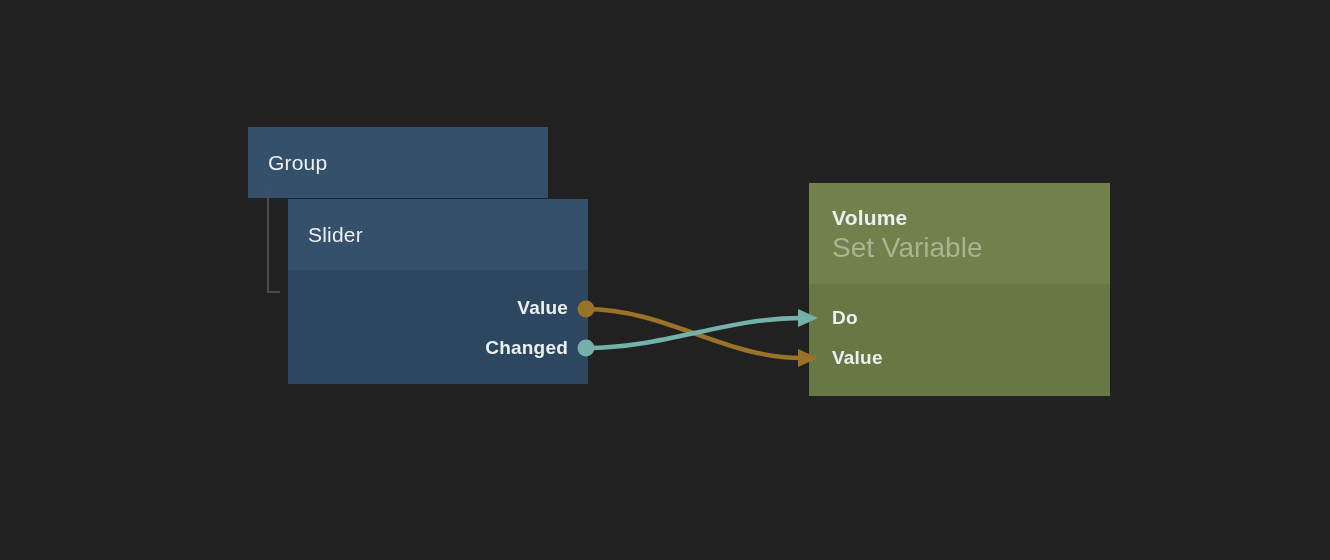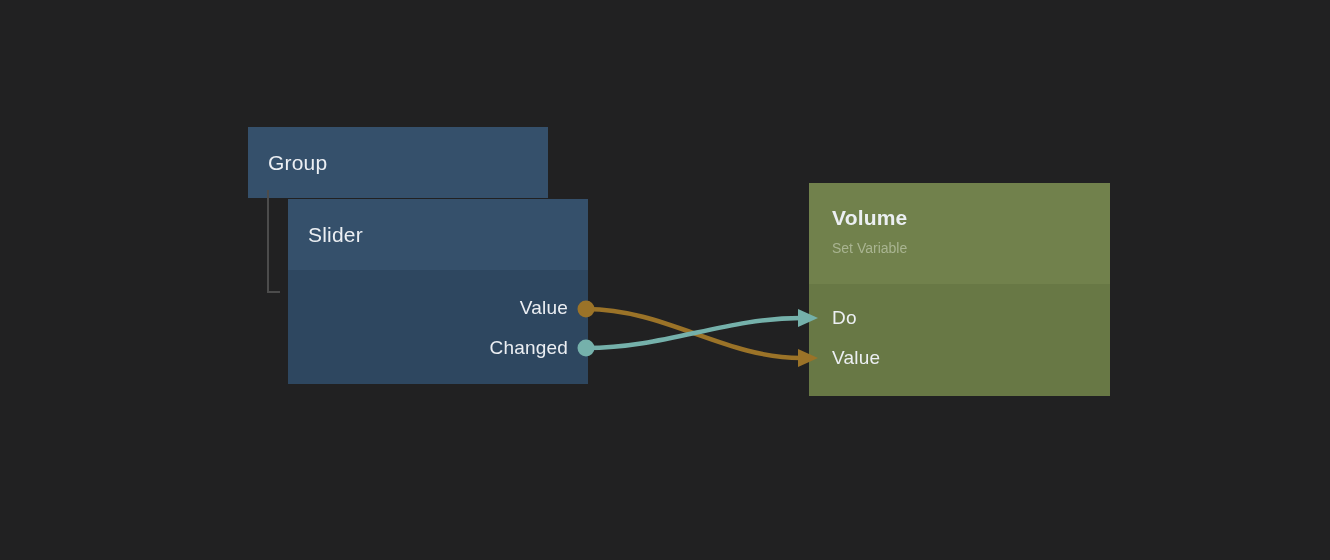--- a/index.html
+++ b/index.html
@@ -43,27 +43,27 @@
 
   
   .node-slider{left:288px;top:199px;width:300px;height:229px;}
   .node-slider .node-header{height:71px;background:var(--node-blue-header);}
   .node-slider .node-header .node-title{line-height:71px;padding-left:20px;}
   .node-slider .node-body{height:114px;background:var(--node-blue-body);padding-top:18px;box-sizing:border-box;}
 
   .port-row{height:40px;display:flex;align-items:center;}
   .port-row.out{justify-content:flex-end;padding-right:20px;}
   .port-row.in{justify-content:flex-start;padding-left:23px;}
-  .port-label{color:var(--title-text);font-size:19px;letter-spacing:.2px;white-space:nowrap;}
+  .port-label{color:var(--title-text);font-size:19px;letter-spacing:.2px;white-space:nowrap;font-weight:bold;}
 
   
   .node-volume{left:809px;top:183px;width:301px;height:243px;}
   .node-volume .node-header{height:101px;background:var(--node-green-header);box-sizing:border-box;padding:20px 0 0 23px;}
   .node-volume .node-header .node-title{font-weight:600;line-height:30px;}
-  .node-subtitle{color:var(--subtitle-text);font-size:14px;line-height:30px;white-space:nowrap;}
+  .node-subtitle{color:var(--subtitle-text);font-size:28px;line-height:30px;white-space:nowrap;}
   .node-volume .node-body{height:112px;background:var(--node-green-body);padding-top:14px;box-sizing:border-box;}
 
   
   .wires{position:absolute;left:0;top:0;width:1330px;height:560px;pointer-events:none;z-index:5;}
   .wire{fill:none;stroke-width:4.5px;}
   .wire-orange{stroke:var(--wire-orange);}
   .wire-teal{stroke:var(--wire-teal);}
   .pin-orange{fill:var(--wire-orange);}
   .pin-teal{fill:var(--wire-teal);}
 </style>

